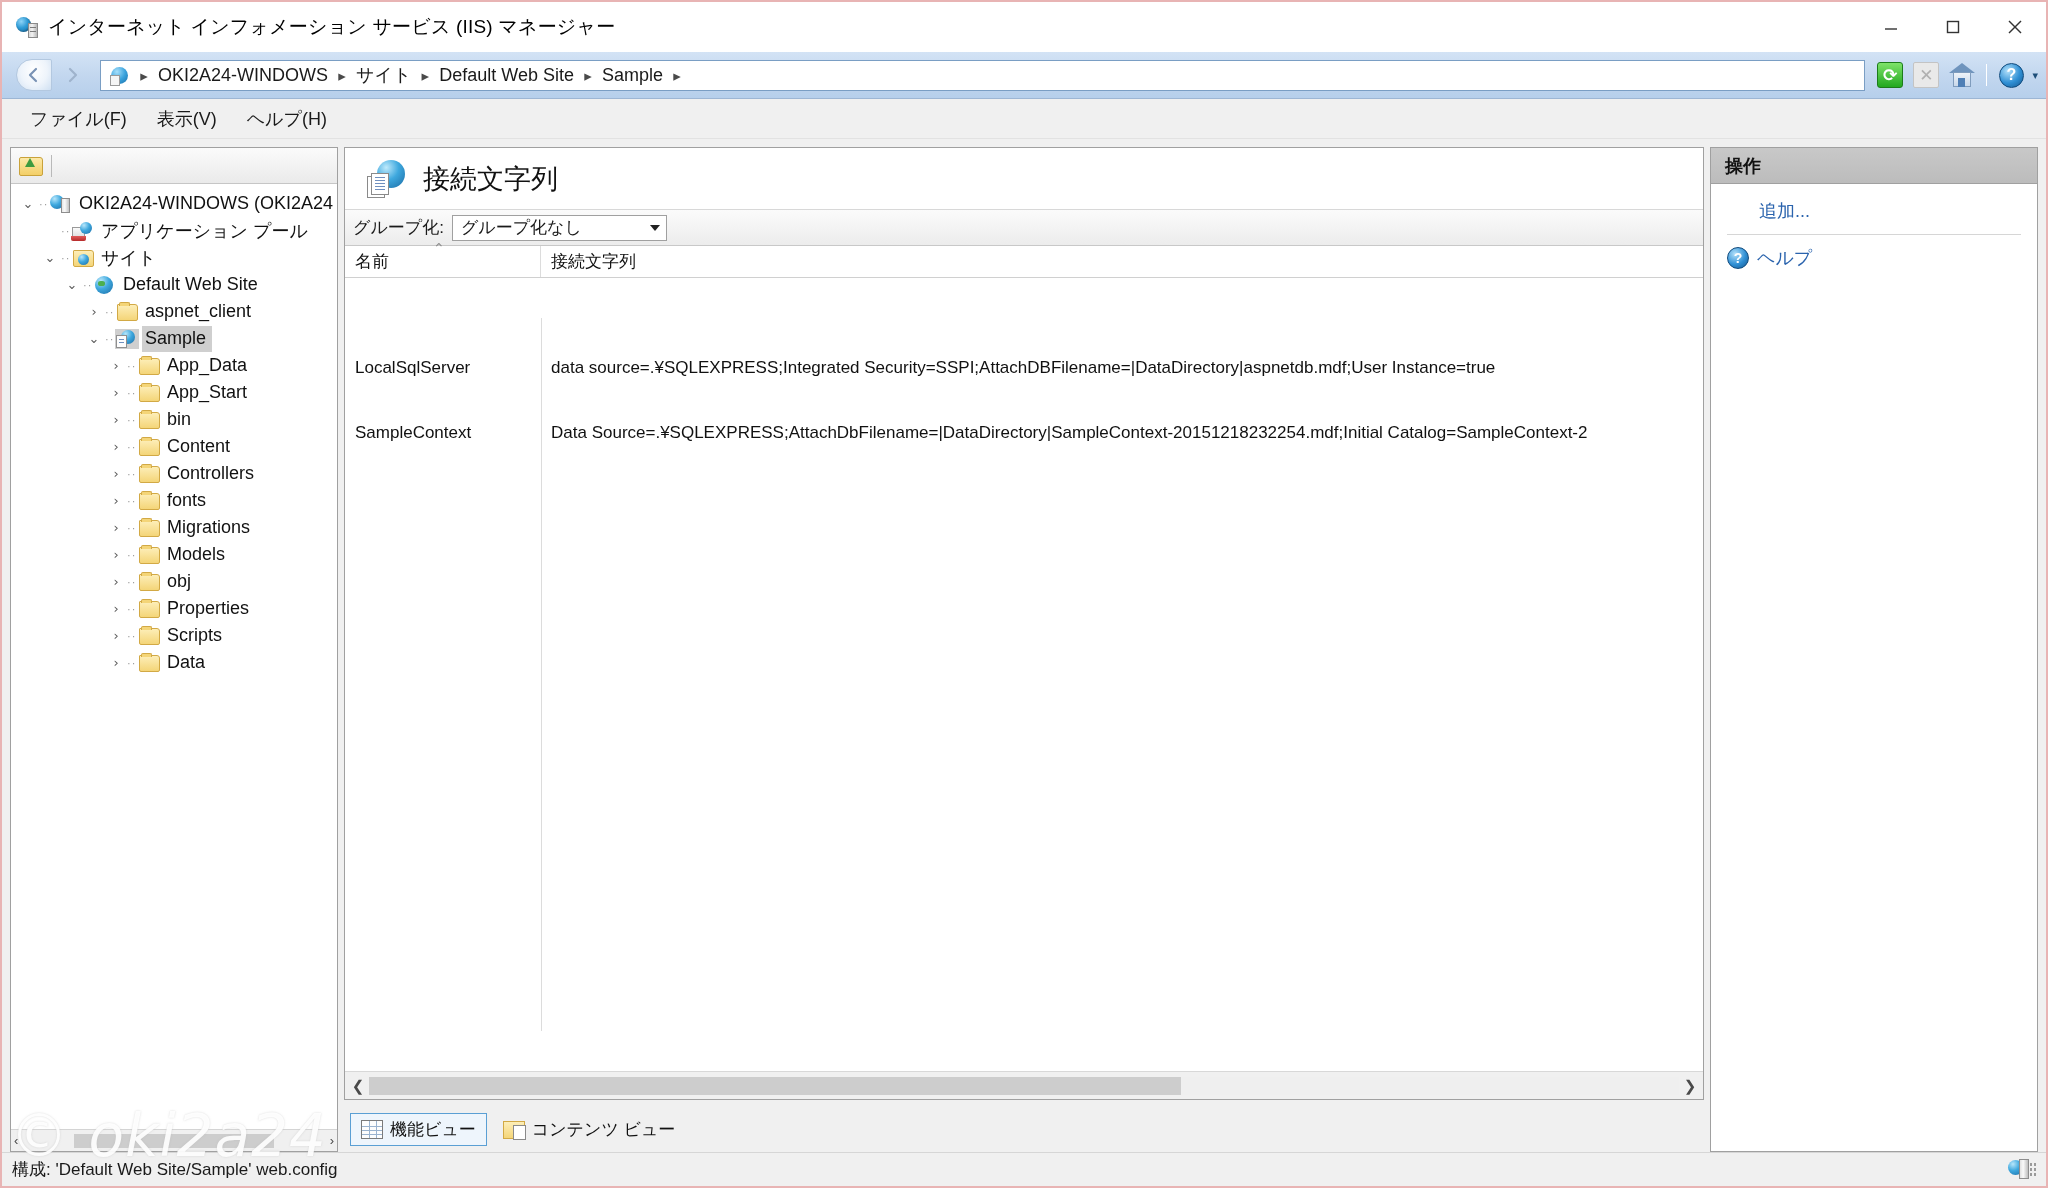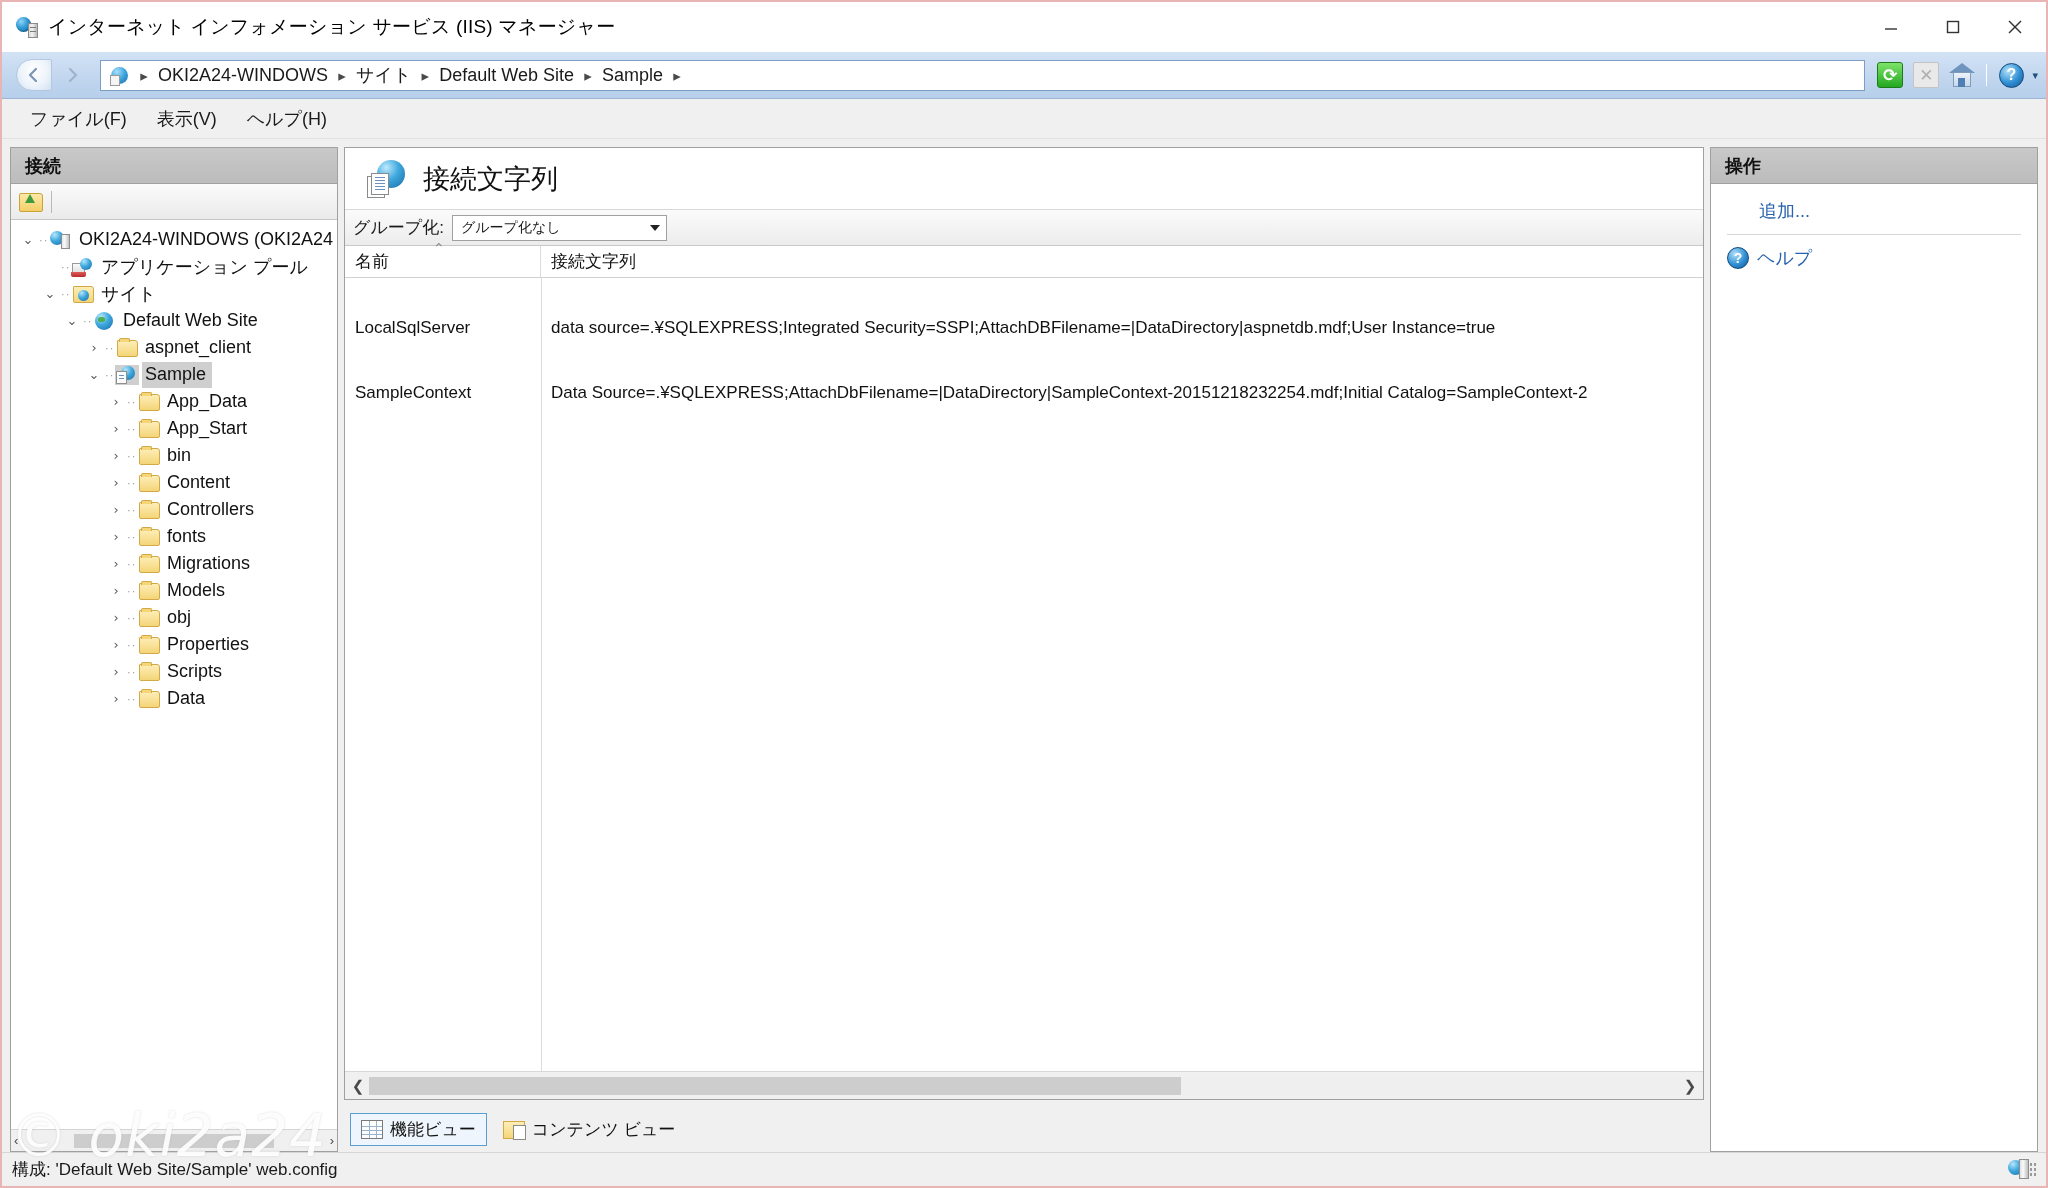--- a/index.html
+++ b/index.html
@@ -309,28 +309,28 @@
     height: 36px; flex: 0 0 36px;
     background: linear-gradient(to bottom,#fbfbfb,#ececec);
     border-bottom: 1px solid #c8c8c8;
     display: flex; align-items: center; padding-left: 8px; gap: 8px;
   }
   .group-label { font-size: 17px; color: #1a1a1a; }
   .group-select {
     width: 215px; height: 26px;
     background: #ffffff; border: 1px solid #a0a0a0;
     display: flex; align-items: center; justify-content: space-between;
-    padding: 0 6px 0 8px; font-size: 14px; color: #1a1a1a;
+    padding: 0 6px 0 8px; font-size: 17px; color: #1a1a1a;
   }
   .group-select .dd {
     width: 0; height: 0; border-left: 5px solid transparent; border-right: 5px solid transparent;
     border-top: 6px solid #222222;
   }
 
-  .grid { flex: 1 1 auto; display: flex; flex-direction: column; min-height: 0; background:#ffffff; }
+  .grid { flex: 1 1 auto; display: flex; flex-direction: column; min-height: 0; background:#ffffff;gap:40px; }
   .grid-head {
     height: 32px; flex: 0 0 32px;
     display: flex; align-items: center;
     border-bottom: 1px solid #d0d0d0;
     background: #ffffff; position: relative;
   }
   .gh-cell {
     font-size: 17px; color: #111111; padding-left: 10px; position: relative; height: 100%;
     display: flex; align-items: center;
   }
@@ -531,21 +531,20 @@
 
   <div class="menubar">
     <div class="menuitem">ファイル(F)</div>
     <div class="menuitem">表示(V)</div>
     <div class="menuitem">ヘルプ(H)</div>
   </div>
 
   <div class="body-area">
 
     <div class="left-panel">
-      <div class="panel-header">接続</div>
       <div class="conn-toolbar">
         <div class="conn-icon">
             <div class="f"></div>
             <div class="a"></div>
           </div>
         <div class="conn-sep"></div>
       </div>
       <div class="tree" id="tree-container">
           <div class="tnode" style="padding-left: 6px;">
             <span class="twist">⌄</span>

